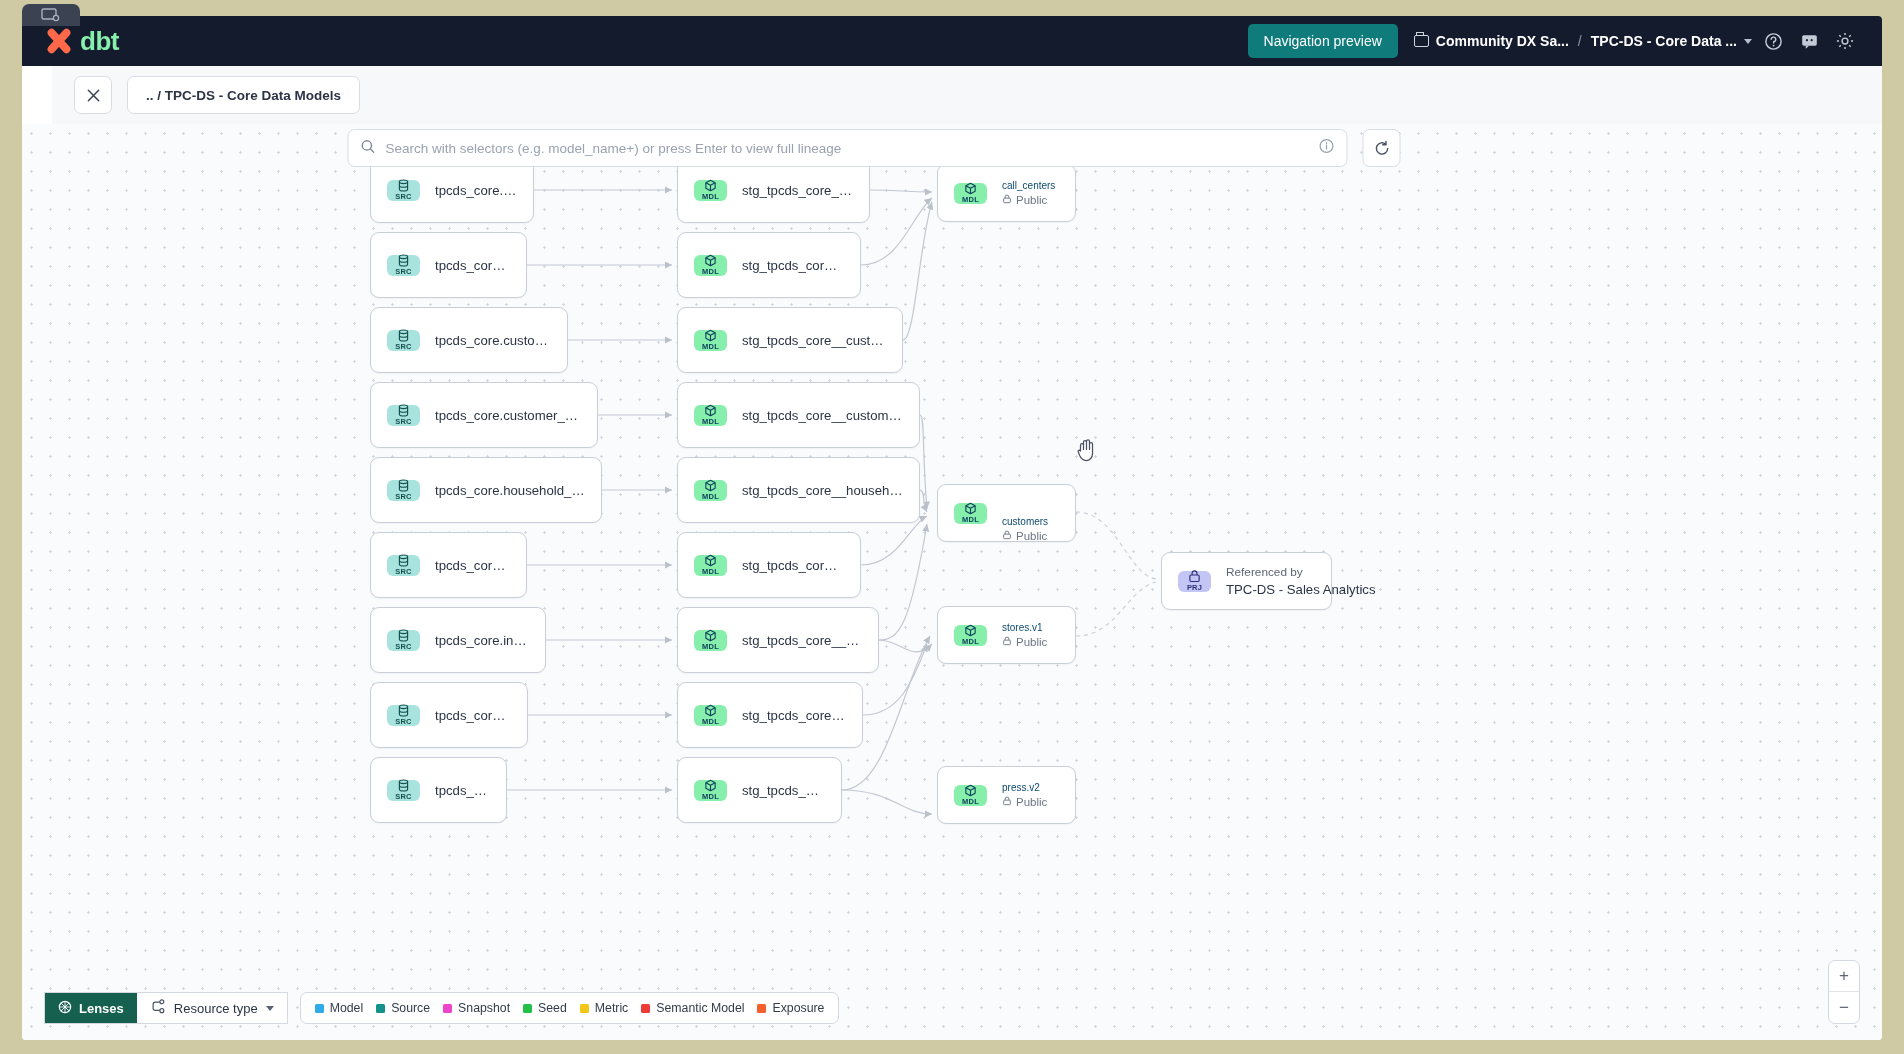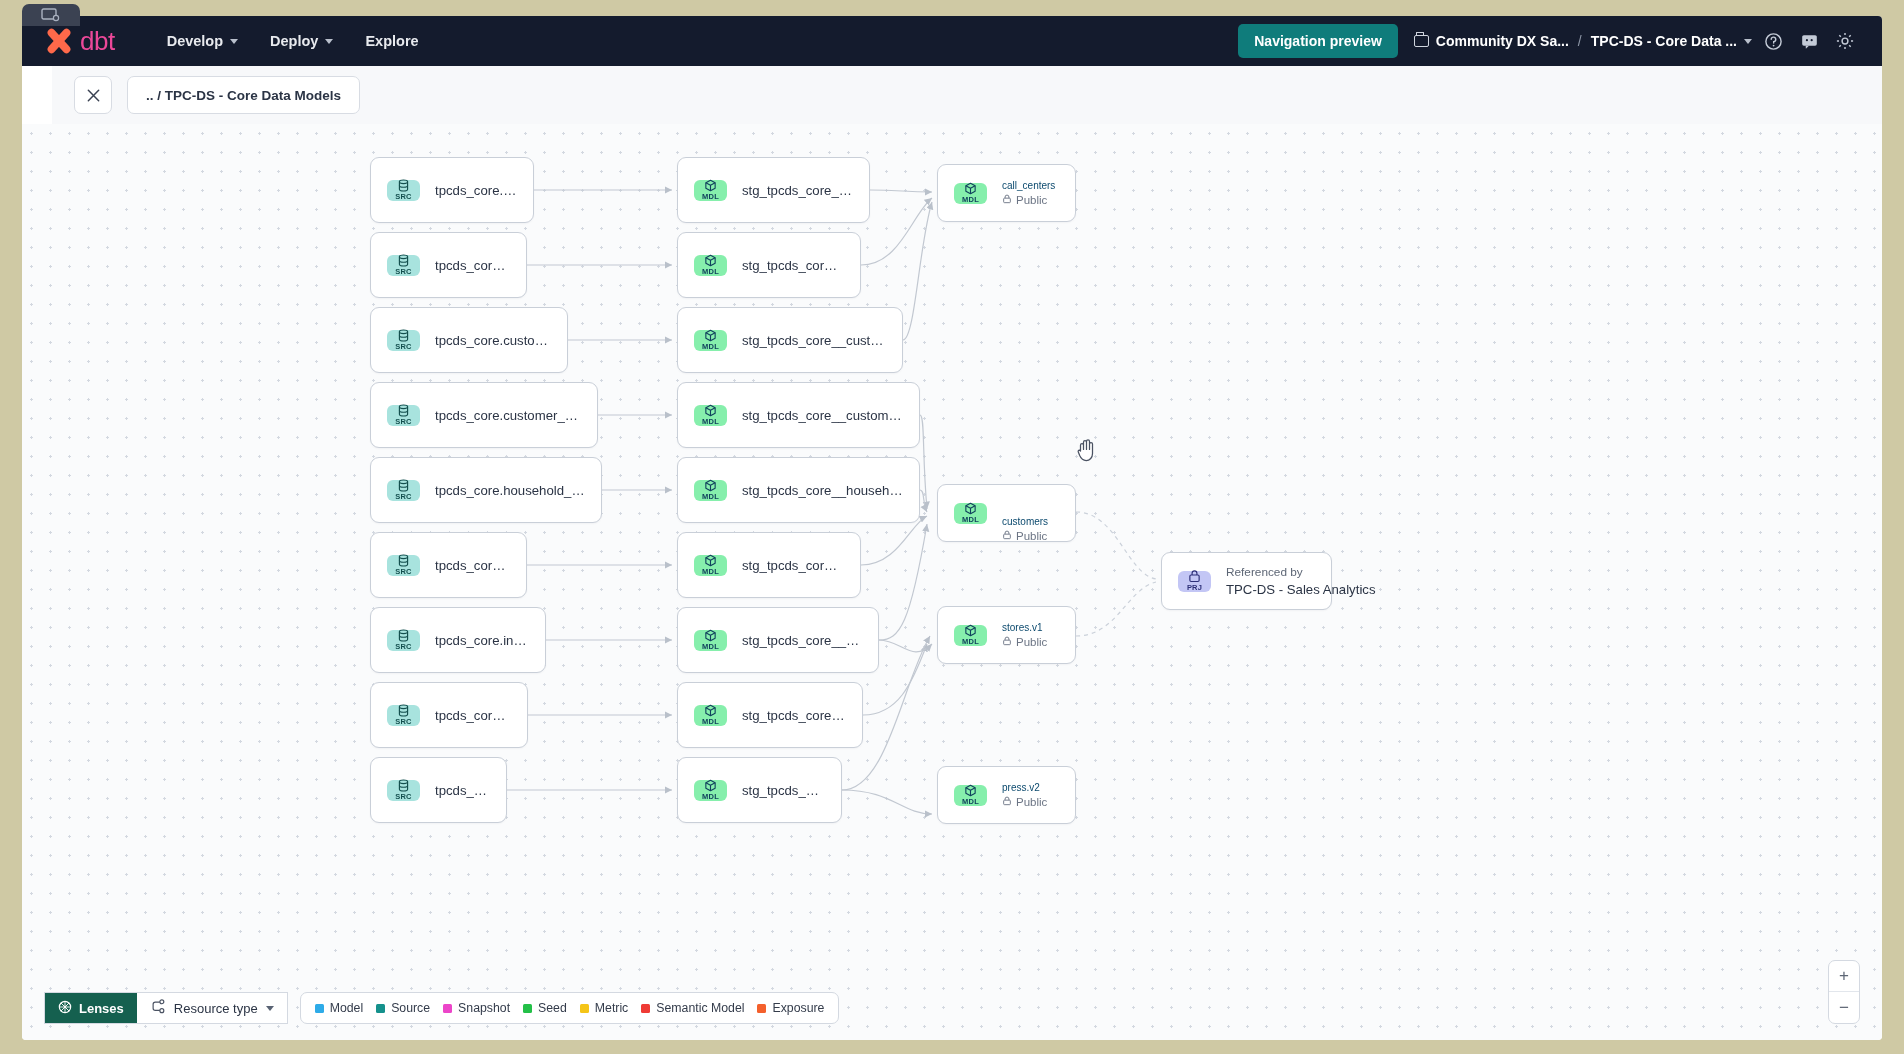--- a/index.html
+++ b/index.html
@@ -24,32 +24,32 @@
     display:flex; align-items:center;
   }
   .dbt-logo { display:flex; align-items:center; margin-left:22px; gap:6px; }
   .dbt-x { width:30px; height:28px; position:relative; }
   .dbt-x::before, .dbt-x::after {
     content:""; position:absolute; left:11px; top:-1px;
     width:8px; height:30px; background:#ff694a; border-radius:4px;
   }
   .dbt-x::before { transform: rotate(42deg); }
   .dbt-x::after  { transform: rotate(-42deg); }
-  .dbt-word { color:#ec4899; font-size:26px; font-weight:normal; letter-spacing:-0.5px; }
+  .dbt-word { color:#86efac; font-size:26px; font-weight:bold; letter-spacing:-0.5px; }
   .navlinks { display:flex; align-items:center; margin-left:36px; gap:0px; }
   .navlink {
     color:#e8eaee; font-size:14.5px; font-weight:600;
     padding:8px 16px; display:flex; align-items:center; gap:7px;
     cursor:pointer; border-radius:4px;
   }
   .caret { width:0;height:0;border-left:4px solid transparent;border-right:4px solid transparent;
            border-top:5px solid #b9c0cc; display:inline-block; }
   .nav-right { margin-left:auto; display:flex; align-items:center; gap:0px; padding-right:22px; }
   #nav-preview-btn {
-    background:#0f7c7b; color:#fff; font-size:14px; font-weight:700;
+    background:#0f7c7b; color:#fff; font-size:14px; font-weight:400;
     padding:9px 16px; border-radius:5px; cursor:pointer; margin-right:16px;
   }
   .breadcrumb-nav { display:flex; align-items:center; color:#ffffff; font-size:14px; font-weight:600; gap:7px; }
   .bc-sep { color:#8d96a6; font-weight:400; margin:0 2px; }
   .bc-item { cursor:pointer; white-space:nowrap; }
   .icon-btn-dark {
     width:30px;height:30px;display:flex;align-items:center;justify-content:center;
     cursor:pointer; margin-left:6px; border-radius:4px;
   }
   .folder-ico { width:15px;height:12px;border:1.6px solid #cfd5de;border-radius:2px;position:relative;}
@@ -167,33 +167,20 @@
     </svg>
 </div>
 
 <div id="page">
 
   <div id="topnav">
     <div class="dbt-logo">
       <span class="dbt-x"></span>
       <span class="dbt-word">dbt</span>
     </div>
-    <div class="navlinks">
-      <div class="navlink">
-        <span>Develop</span>
-        <span class="caret"></span>
-      </div>
-      <div class="navlink">
-        <span>Deploy</span>
-        <span class="caret"></span>
-      </div>
-      <div class="navlink">
-        <span>Explore</span>
-      </div>
-    </div>
 
     <div class="nav-right">
       <div id="nav-preview-btn">Navigation preview</div>
       <div class="breadcrumb-nav">
         <span class="folder-ico"></span>
         <span class="bc-item">Community DX Sa...</span>
         <span class="bc-sep">/</span>
         <span class="bc-item">TPC-DS - Core Data ...</span>
         <span class="caret"></span>
       </div>
@@ -224,20 +211,43 @@
   </div>
 
   <div id="subbar">
     <div id="close-graph-btn">
       <svg width="15" height="15" viewBox="0 0 16 16">
           <path d="M2.5 2.5l11 11M13.5 2.5l-11 11" stroke="#3a4252" stroke-width="1.6" stroke-linecap="round"></path>
         </svg>
     </div>
     <div id="breadcrumb-chip">.. / TPC-DS - Core Data Models</div>
 
+    <div id="searchwrap">
+      <div id="searchbox">
+        <span>
+          <svg width="15" height="15" viewBox="0 0 16 16">
+              <circle cx="6.8" cy="6.8" r="4.9" fill="none" stroke="#828b9b" stroke-width="1.5"></circle>
+              <path d="M10.5 10.5l3.6 3.6" stroke="#828b9b" stroke-width="1.5" stroke-linecap="round"></path>
+            </svg>
+        </span>
+        <input id="search-input" type="text" placeholder="Search with selectors (e.g. model_name+) or press Enter to view full lineage" style="">
+        <span>
+          <svg width="16" height="16" viewBox="0 0 18 18">
+              <circle cx="9" cy="9" r="7.2" fill="none" stroke="#9aa2b1" stroke-width="1.4"></circle>
+              <path d="M9 5.3v.9M9 8.1v4.4" stroke="#9aa2b1" stroke-width="1.4" stroke-linecap="round"></path>
+            </svg>
+        </span>
+      </div>
+      <div id="refresh-btn">
+        <svg width="17" height="17" viewBox="0 0 18 18">
+            <path d="M15 9a6 6 0 1 1-2.1-4.6" fill="none" stroke="#4a5262" stroke-width="1.5" stroke-linecap="round"></path>
+            <path d="M13.2 1.6v3.4h-3.4" fill="none" stroke="#4a5262" stroke-width="1.5" stroke-linecap="round" stroke-linejoin="round"></path>
+          </svg>
+      </div>
+    </div>
   </div>
 
   <div id="canvas">
     <svg id="edges">
       <defs>
         <marker id="arw" markerWidth="7" markerHeight="7" refX="6.2" refY="3" orient="auto">
           <path d="M0,0 L6.2,3 L0,6 z" fill="#b9c0ca"></path>
         </marker>
       </defs>
       <g stroke="#c2c8d1" stroke-width="1.2" fill="none" marker-end="url(#arw)">

